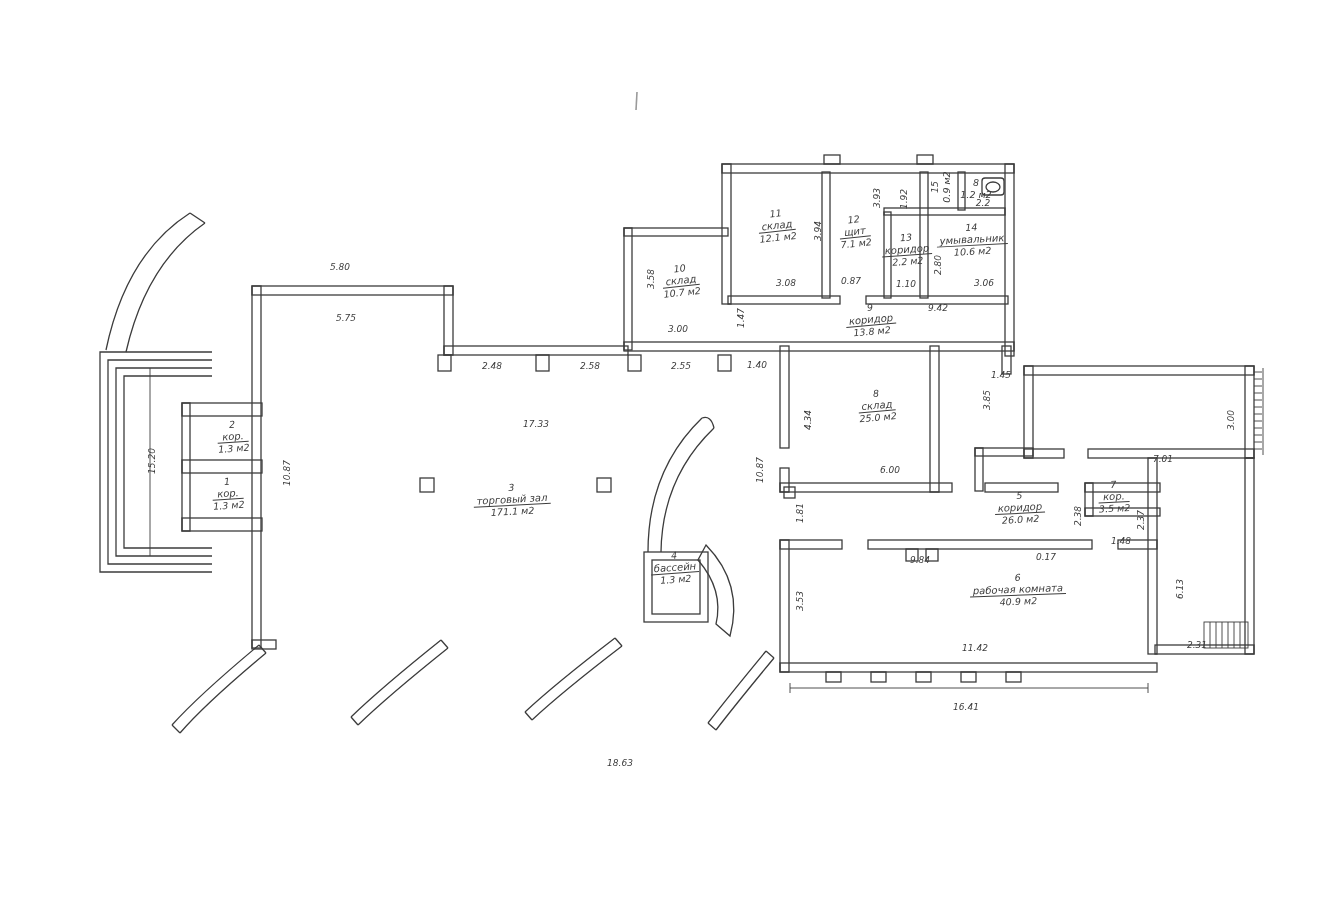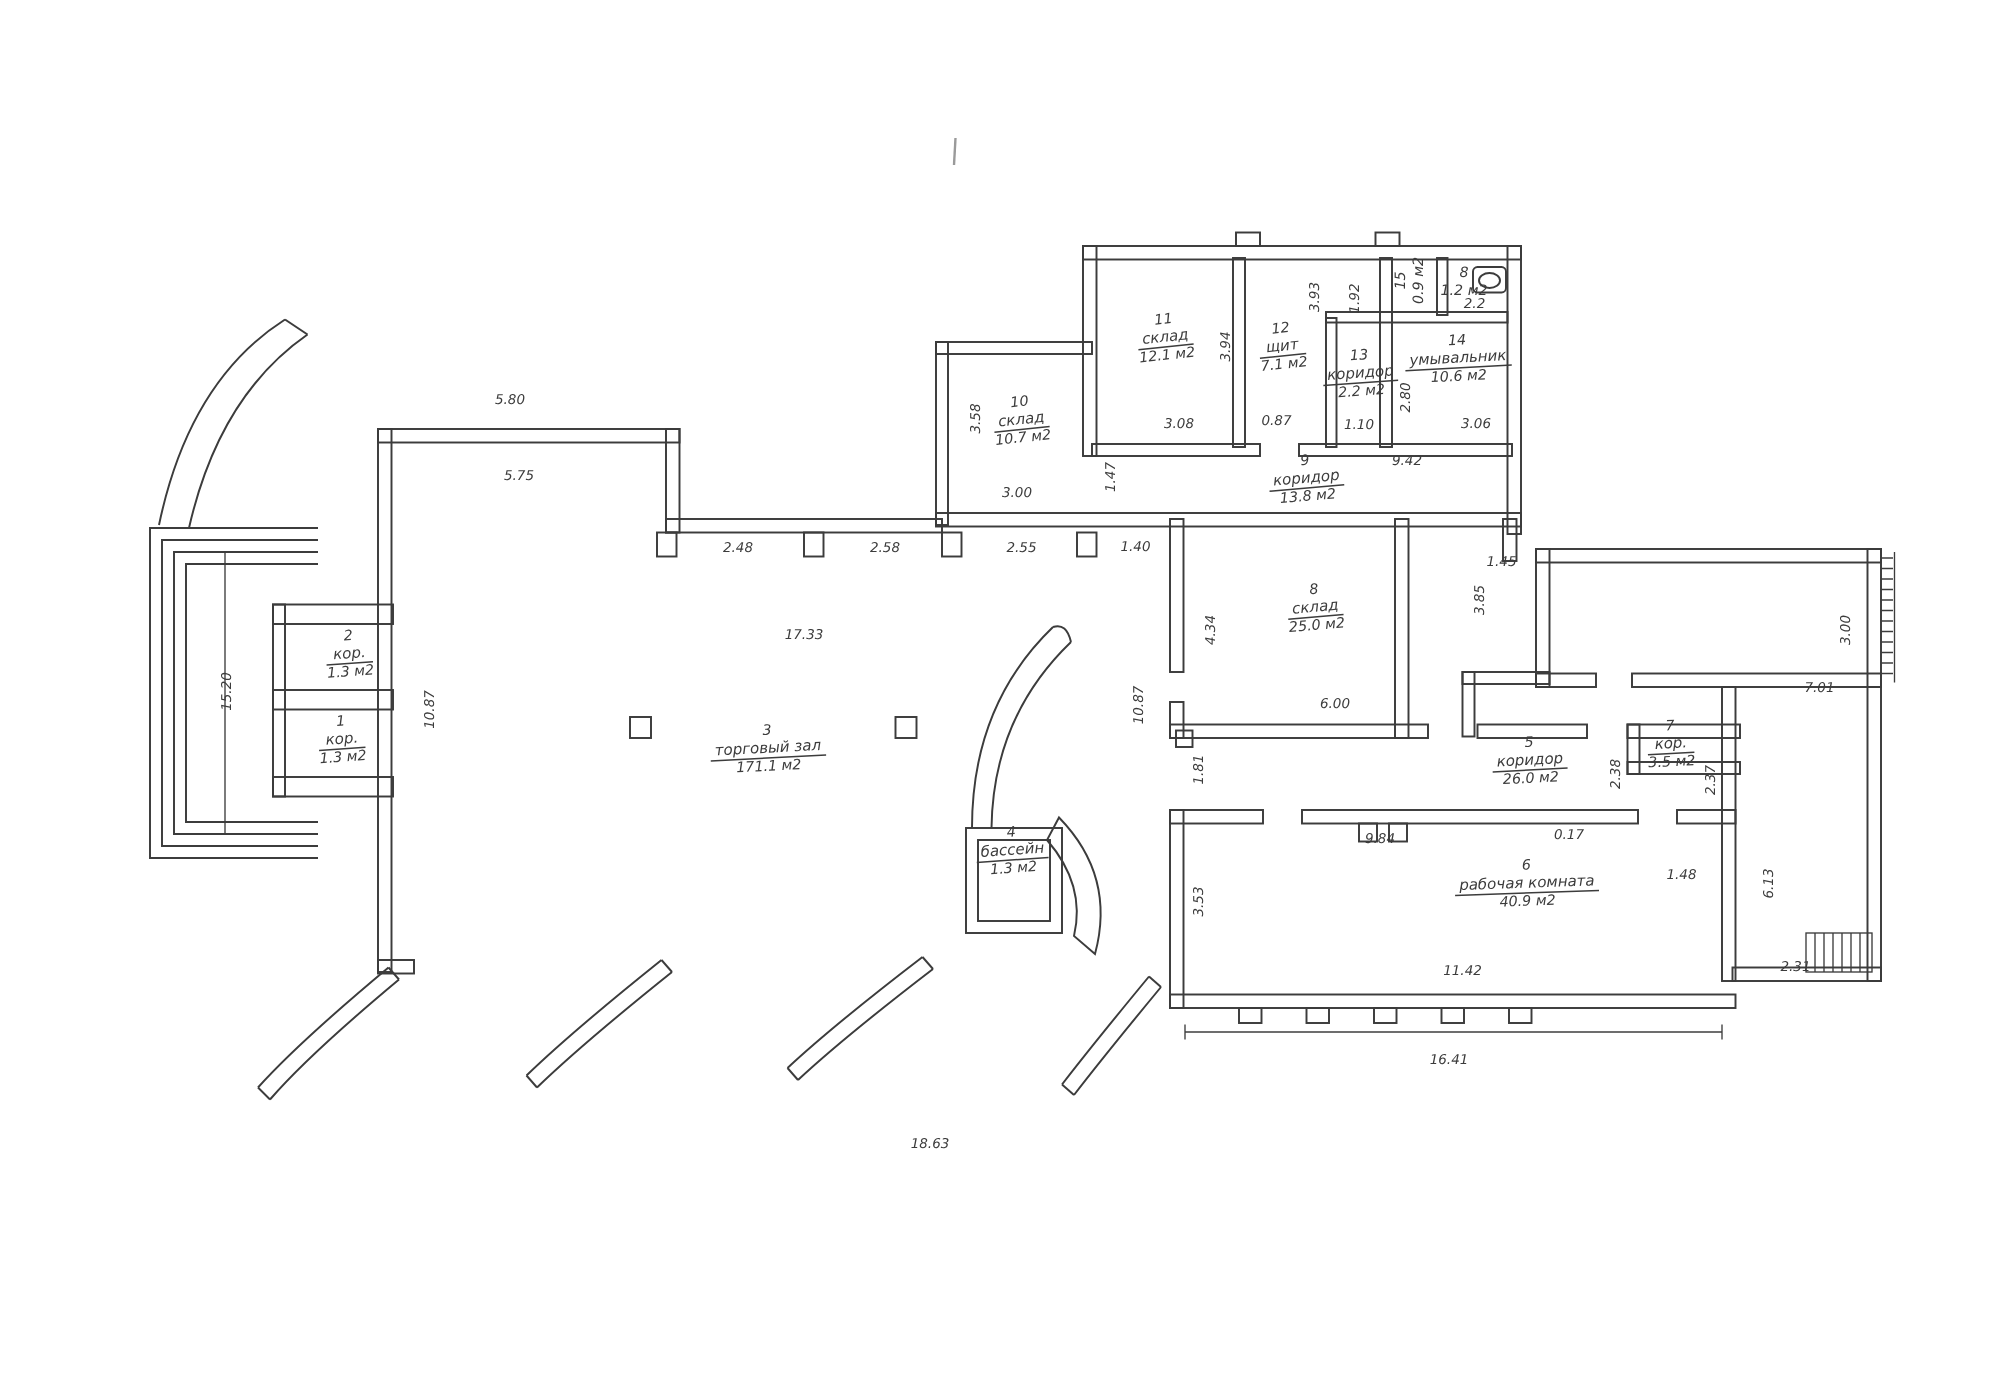--- a/index.html
+++ b/index.html
@@ -317,28 +317,28 @@
       <div class="dim-label" style="left: 938px; top: 308px; transform: translate(-50%, -50%) rotate(0deg);">9.42</div>
       <div class="dim-label" style="left: 818px; top: 231px; transform: translate(-50%, -50%) rotate(-90deg);">3.94</div>
       <div class="dim-label" style="left: 877px; top: 198px; transform: translate(-50%, -50%) rotate(-90deg);">3.93</div>
       <div class="dim-label" style="left: 904px; top: 199px; transform: translate(-50%, -50%) rotate(-90deg);">1.92</div>
       <div class="dim-label" style="left: 938px; top: 265px; transform: translate(-50%, -50%) rotate(-90deg);">2.80</div>
       <div class="dim-label" style="left: 983px; top: 203px; transform: translate(-50%, -50%) rotate(0deg);">2.2</div>
       <div class="dim-label" style="left: 808px; top: 420px; transform: translate(-50%, -50%) rotate(-90deg);">4.34</div>
       <div class="dim-label" style="left: 987px; top: 400px; transform: translate(-50%, -50%) rotate(-90deg);">3.85</div>
       <div class="dim-label" style="left: 1001px; top: 375px; transform: translate(-50%, -50%) rotate(0deg);">1.45</div>
       <div class="dim-label" style="left: 1231px; top: 420px; transform: translate(-50%, -50%) rotate(-90deg);">3.00</div>
-      <div class="dim-label" style="left: 1213px; top: 459px; transform: translate(-50%, -50%) rotate(0deg);">7.01</div>
+      <div class="dim-label" style="left: 1163px; top: 459px; transform: translate(-50%, -50%) rotate(0deg);">7.01</div>
       <div class="dim-label" style="left: 890px; top: 470px; transform: translate(-50%, -50%) rotate(0deg);">6.00</div>
       <div class="dim-label" style="left: 760px; top: 470px; transform: translate(-50%, -50%) rotate(-90deg);">10.87</div>
       <div class="dim-label" style="left: 800px; top: 513px; transform: translate(-50%, -50%) rotate(-90deg);">1.81</div>
       <div class="dim-label" style="left: 920px; top: 560px; transform: translate(-50%, -50%) rotate(0deg); text-align: center;">9.84</div>
       <div class="dim-label" style="left: 1078px; top: 516px; transform: translate(-50%, -50%) rotate(-90deg);">2.38</div>
       <div class="dim-label" style="left: 1141px; top: 520px; transform: translate(-50%, -50%) rotate(-90deg);">2.37</div>
-      <div class="dim-label" style="left: 1121px; top: 541px; transform: translate(-50%, -50%) rotate(0deg); margin-top: 43px;">1.48</div>
+      <div class="dim-label" style="left: 1121px; top: 541px; transform: translate(-50%, -50%) rotate(0deg);">1.48</div>
       <div class="dim-label" style="left: 1046px; top: 557px; transform: translate(-50%, -50%) rotate(0deg);">0.17</div>
       <div class="dim-label" style="left: 800px; top: 601px; transform: translate(-50%, -50%) rotate(-90deg);">3.53</div>
       <div class="dim-label" style="left: 975px; top: 648px; transform: translate(-50%, -50%) rotate(0deg);">11.42</div>
       <div class="dim-label" style="left: 966px; top: 695px; transform: translate(-50%, -50%) rotate(0deg); margin-top: 12px;">16.41</div>
       <div class="dim-label" style="left: 620px; top: 763px; transform: translate(-50%, -50%) rotate(0deg);">18.63</div>
       <div class="dim-label" style="left: 1180px; top: 589px; transform: translate(-50%, -50%) rotate(-90deg);">6.13</div>
       <div class="dim-label" style="left: 1197px; top: 645px; transform: translate(-50%, -50%) rotate(0deg);">2.31</div>
     </div>
 
 </div>

